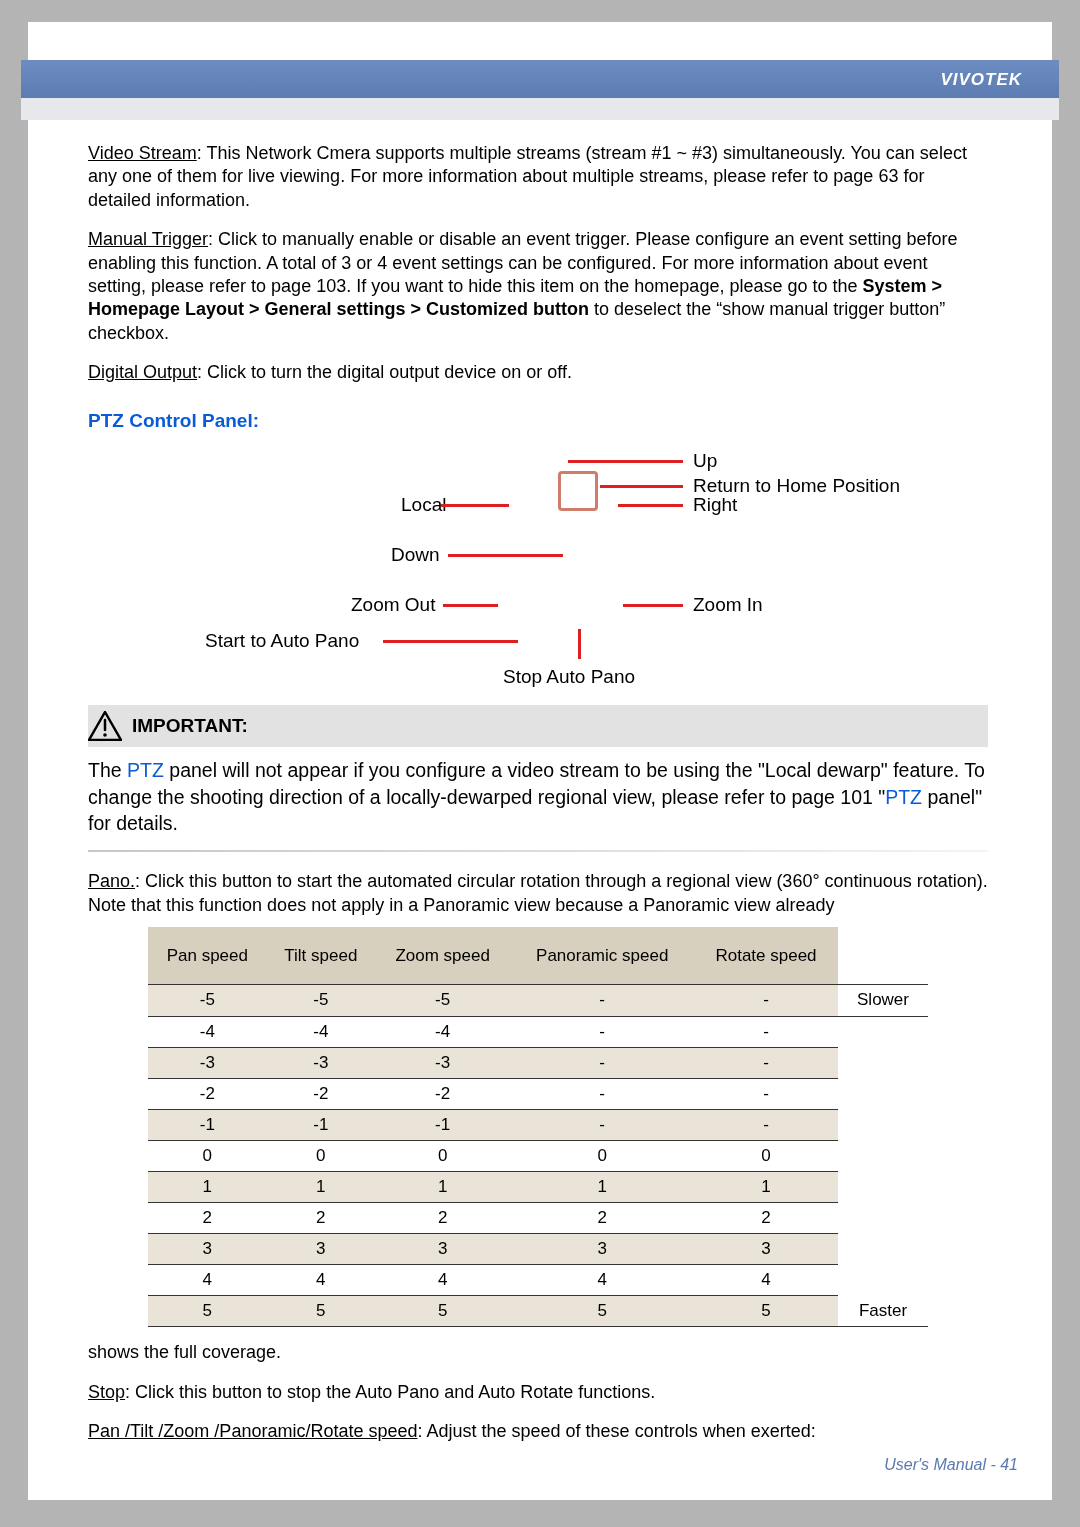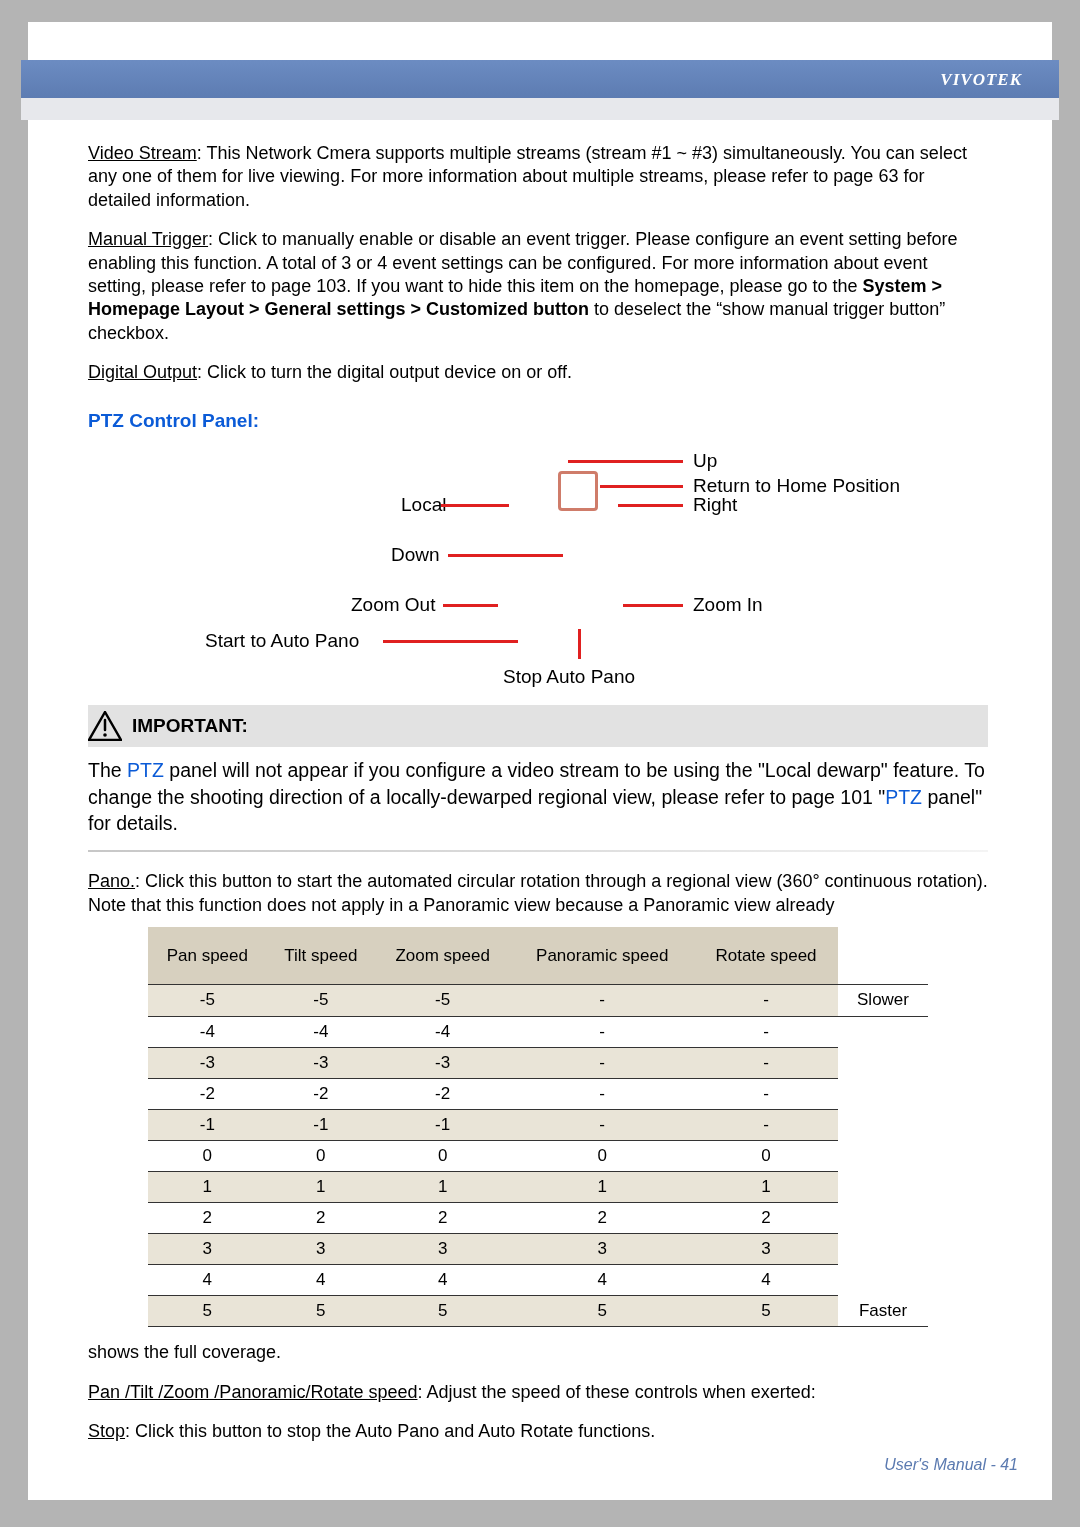--- a/index.html
+++ b/index.html
@@ -28,21 +28,20 @@
   }
   .header-brand {
     position: absolute;
     top: 48px;
     right: 30px;
     font-style: italic;
     font-weight: bold;
     color: #fff;
     font-size: 17px;
     letter-spacing: 1px;
-    font-family: Liberation Serif, serif;
   }
   .header-light {
     position: absolute;
     top: 76px;
     left: -7px;
     width: 1038px;
     height: 22px;
     background: #e7e8ec;
   }
   .content {
@@ -297,23 +296,23 @@
             <td>5</td>
             <td>5</td>
             <td class="end-col">Faster</td>
           </tr>
         </tbody>
     </table>
 
     <div class="para">shows the full coverage.</div>
 
     <div class="para">
+      <span class="label">Stop</span><span>: Click this button to stop the Auto Pano and Auto Rotate functions.</span>
+    </div>
+
+    <div class="para">
       <span class="label">Pan /Tilt /Zoom /Panoramic/Rotate speed</span><span>: Adjust the speed of these controls when exerted:</span>
-    </div>
-
-    <div class="para">
-      <span class="label">Stop</span><span>: Click this button to stop the Auto Pano and Auto Rotate functions.</span>
     </div>
 
   </div>
 
   <div class="footer">User's Manual - 41</div>
 </div>
 
 </body></html>

